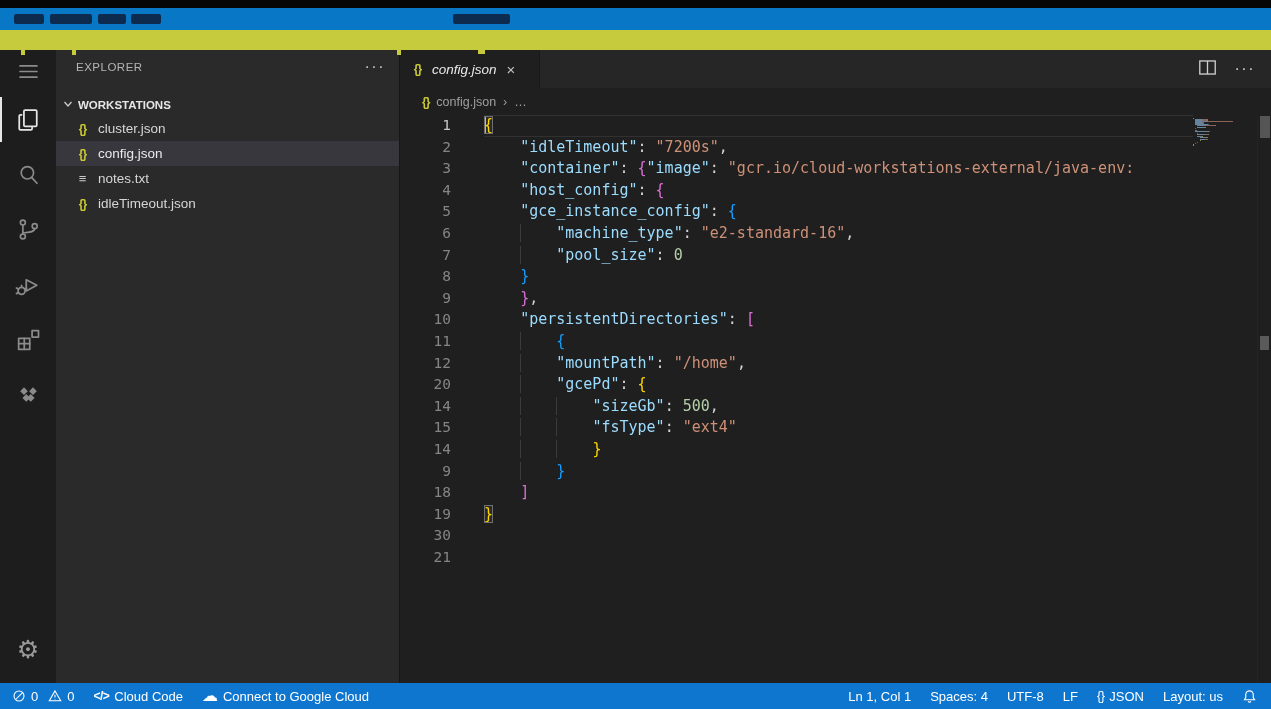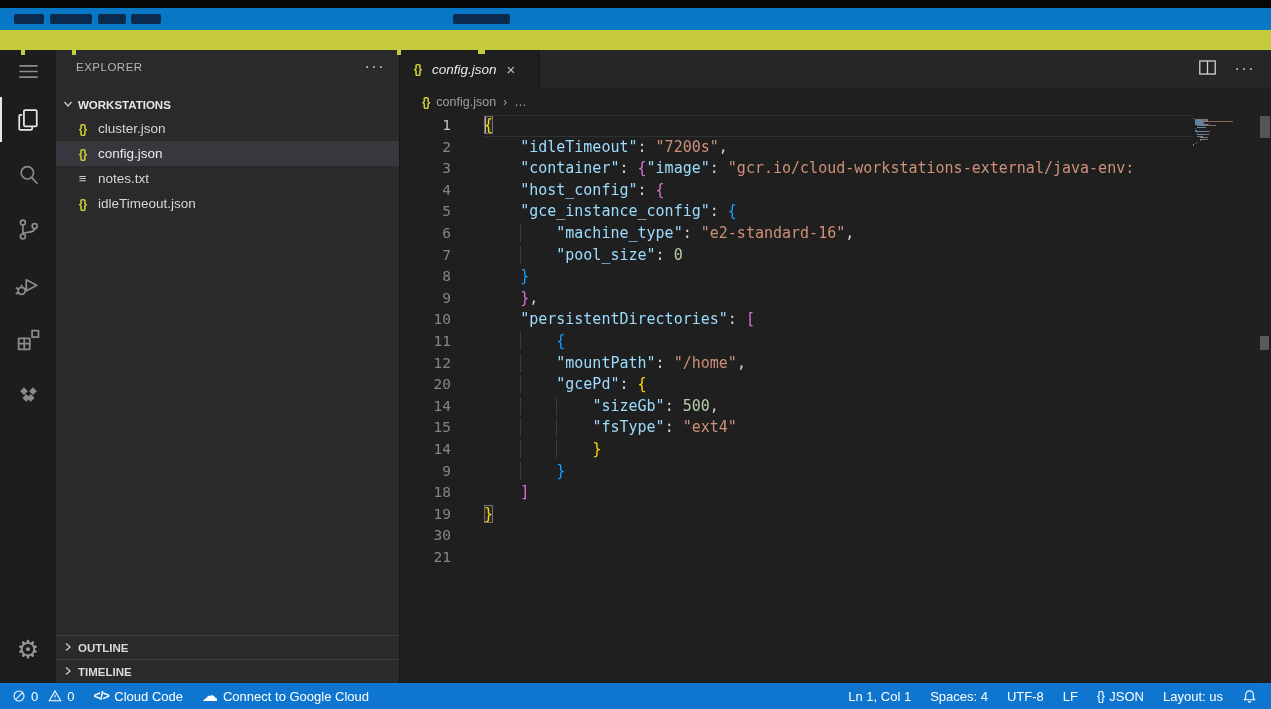--- a/index.html
+++ b/index.html
@@ -202,34 +202,20 @@
             <div class="file-row">
               <span class="file-icon text-glyph">≡</span>
               <span>notes.txt</span>
             </div>
             <div class="file-row">
               <span class="file-icon json-glyph">{}</span>
               <span>idleTimeout.json</span>
             </div>
           </div>
       </div>
-      <div id="side-panels">
-          <div class="panel-row">
-            <span class="file-icon"><svg width="12" height="12" viewBox="0 0 12 12" fill="none" stroke="#cccccc" stroke-width="1.3">
-                <polyline points="4,2.5 8,6 4,9.5"></polyline>
-              </svg></span>
-            <span>OUTLINE</span>
-          </div>
-          <div class="panel-row">
-            <span class="file-icon"><svg width="12" height="12" viewBox="0 0 12 12" fill="none" stroke="#cccccc" stroke-width="1.3">
-                <polyline points="4,2.5 8,6 4,9.5"></polyline>
-              </svg></span>
-            <span>TIMELINE</span>
-          </div>
-        </div>
     </div>
 
     <div class="editorgroup">
       <div class="tabbar">
         <div class="tab">
           <span class="file-icon json-glyph">{}</span>
           <span class="tab-title">config.json</span>
           <span class="tab-close">×</span>
         </div>
         <div class="tab-actions">

